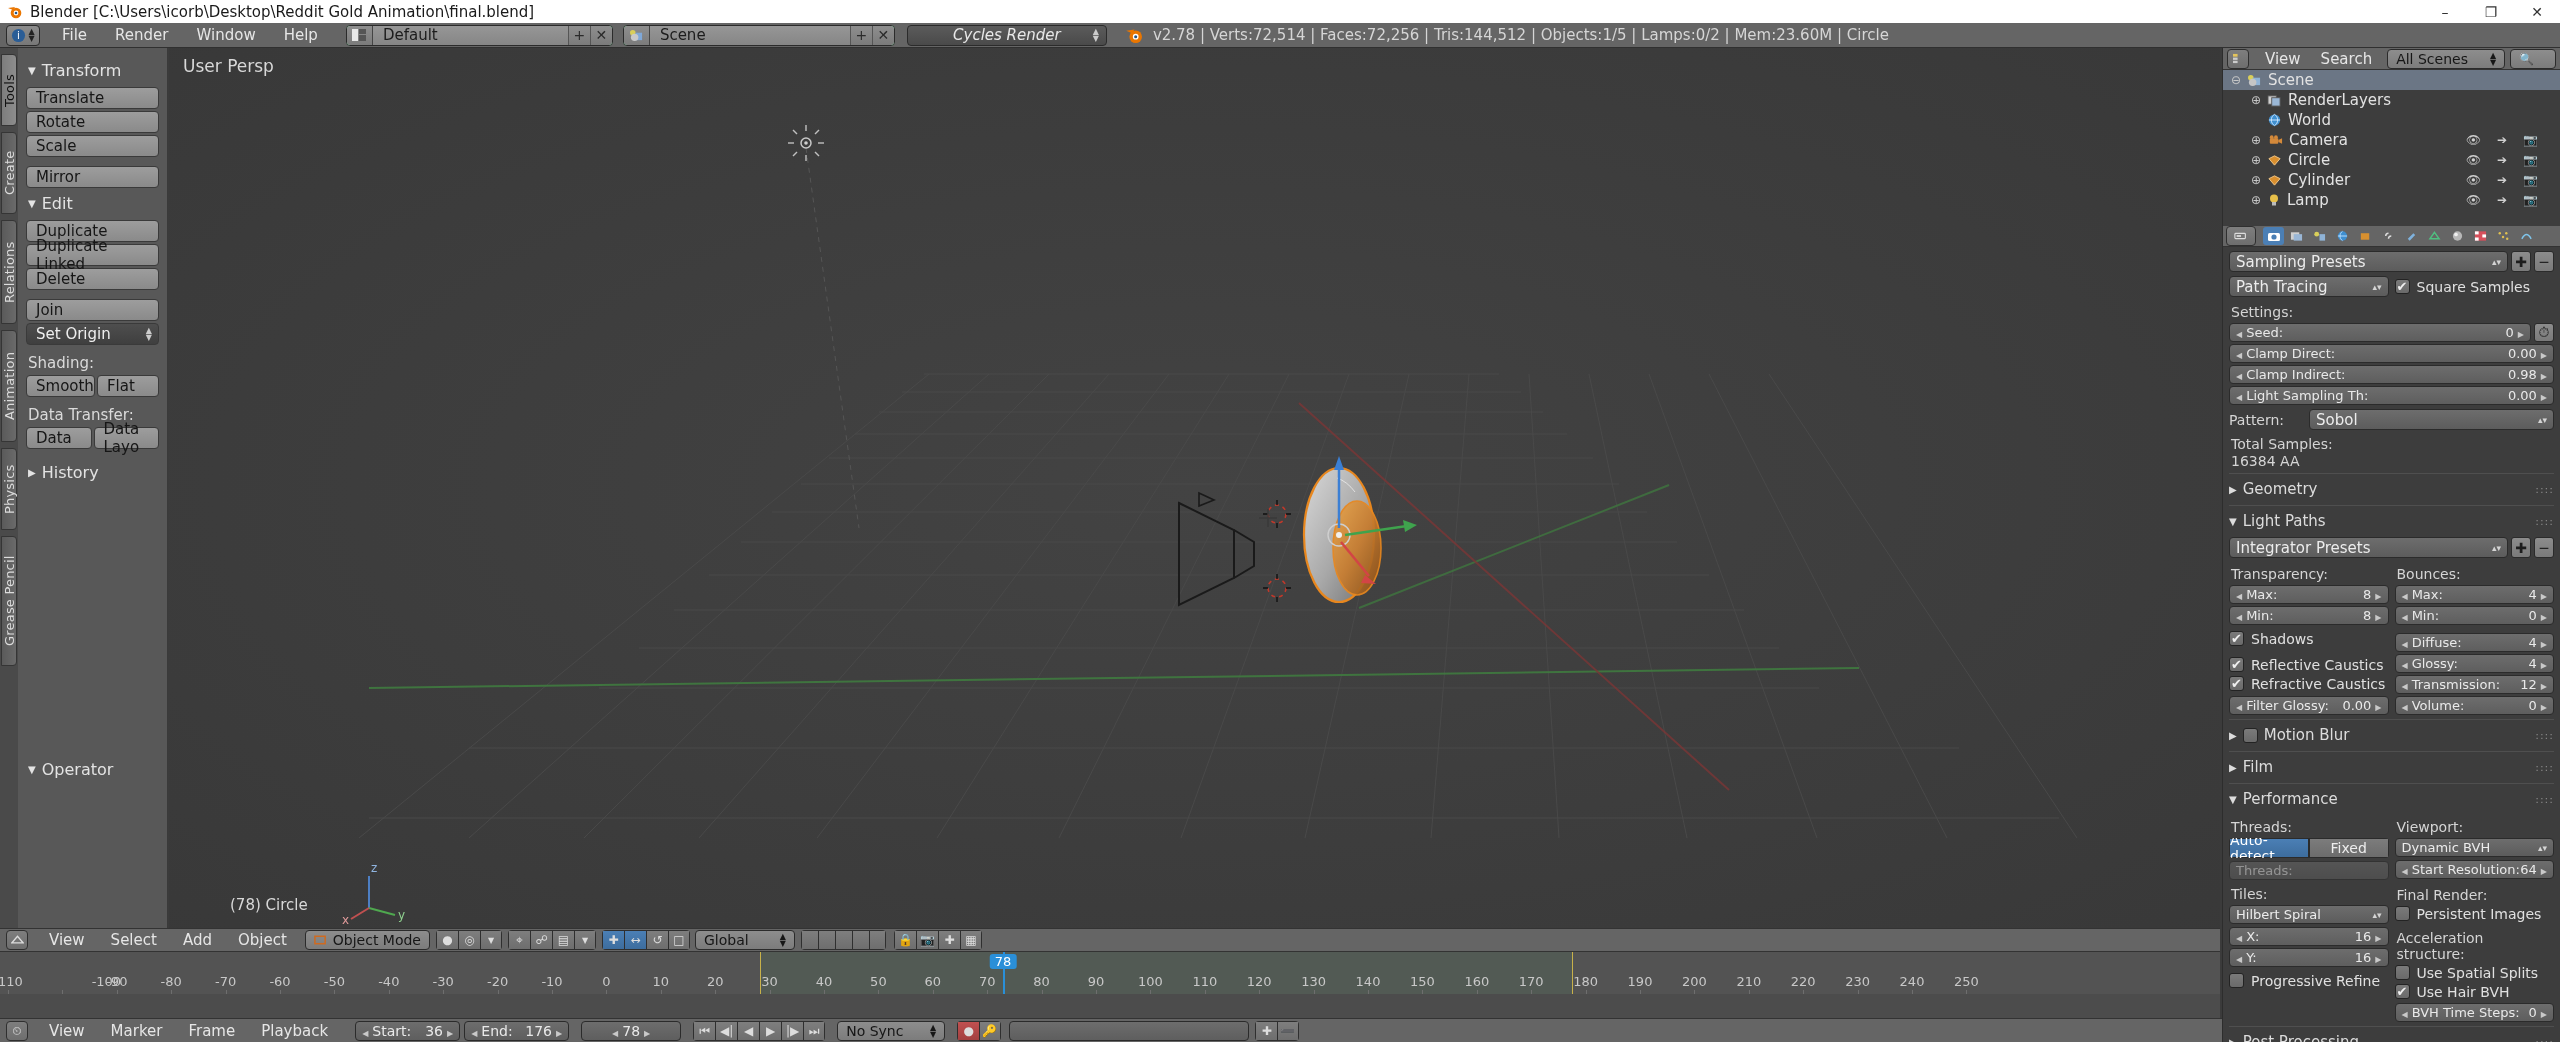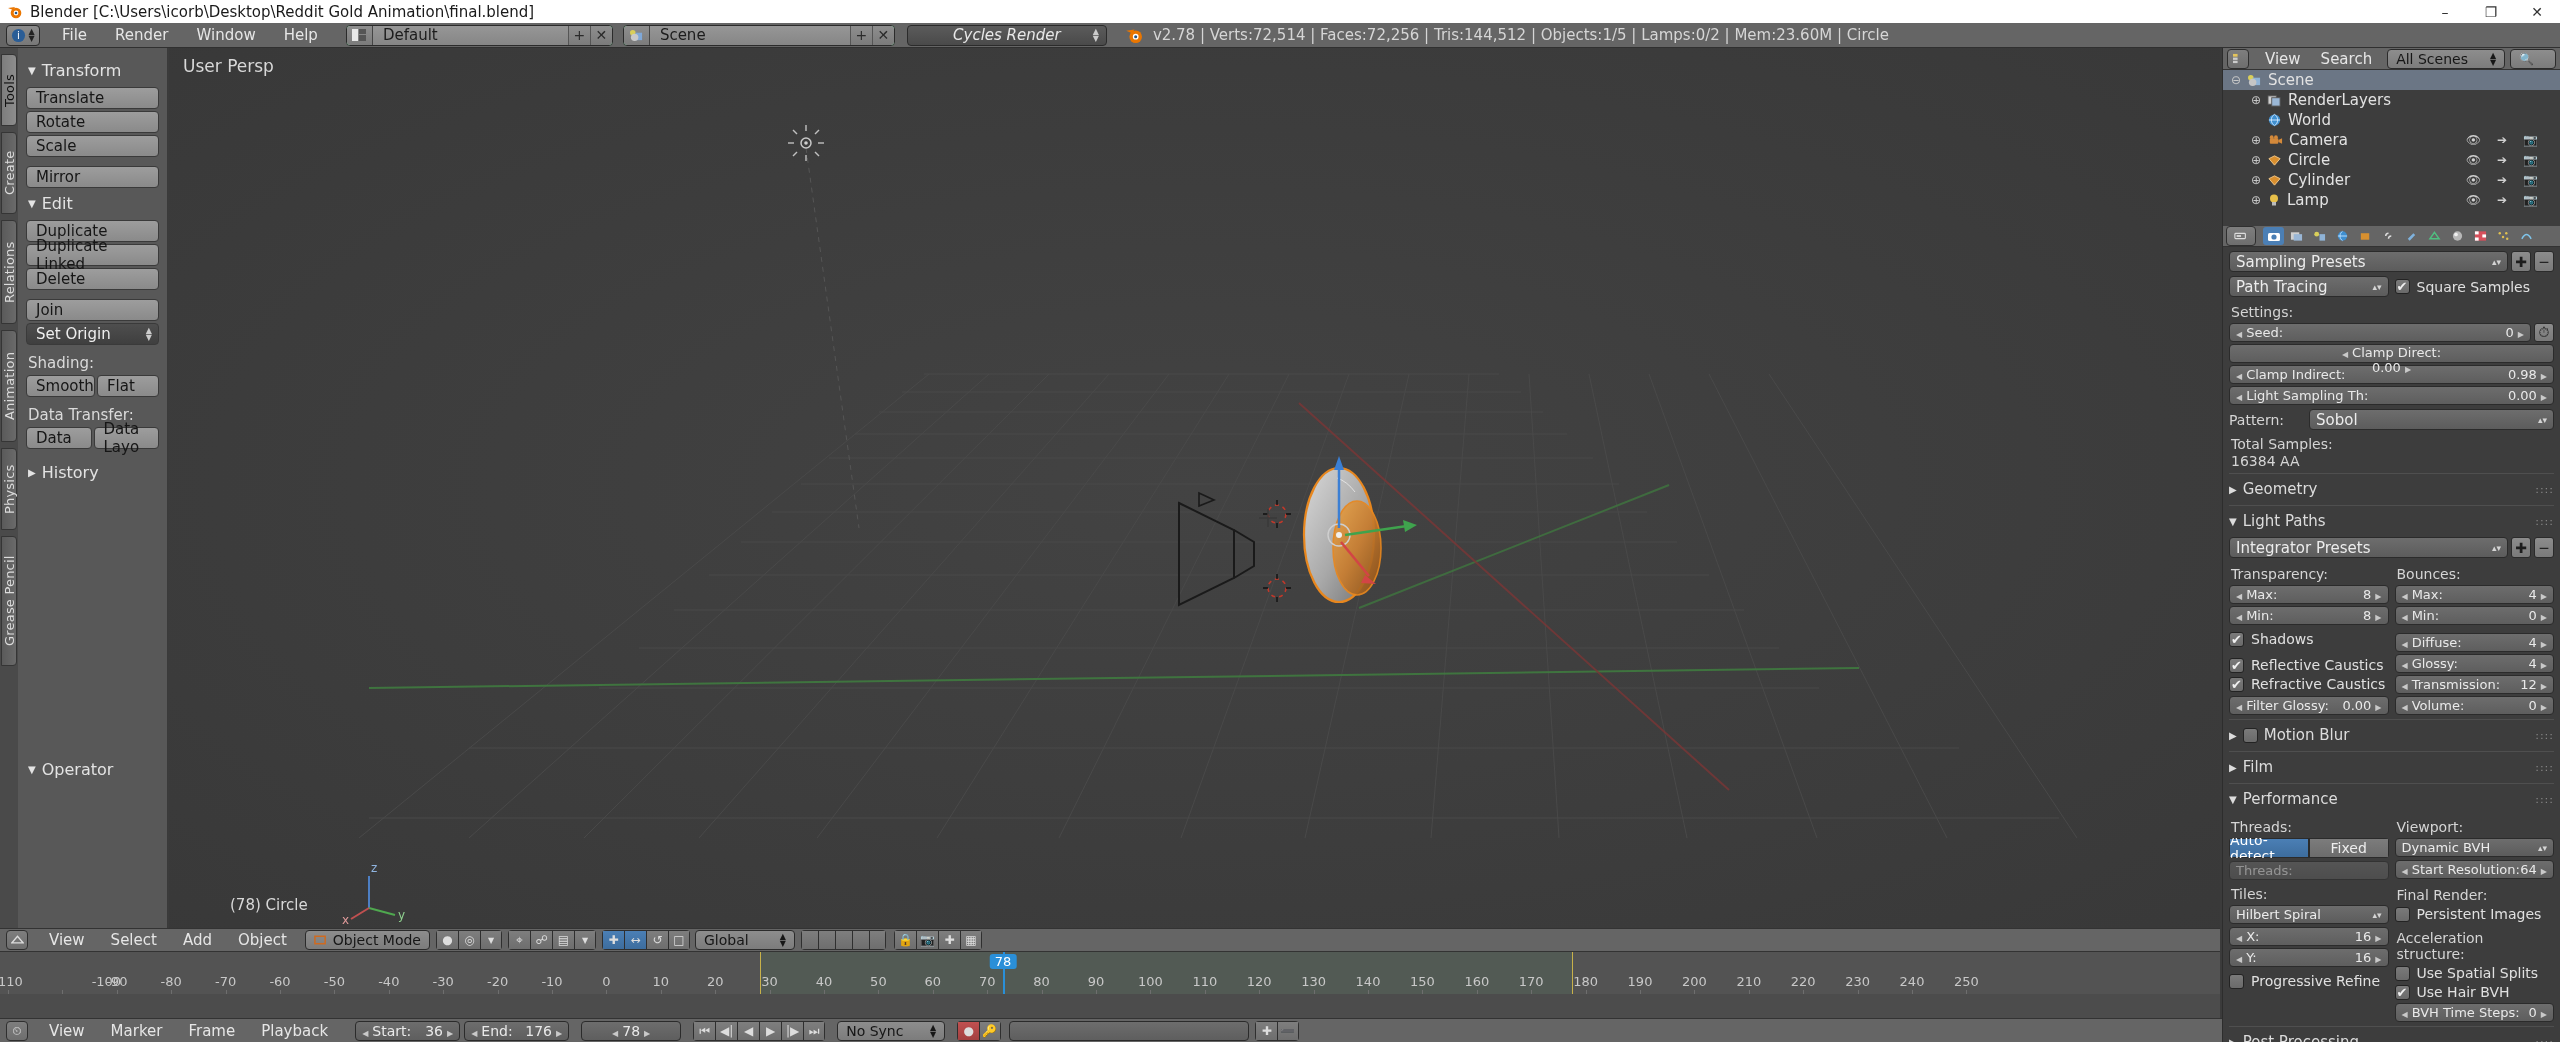--- a/index.html
+++ b/index.html
@@ -185,21 +185,21 @@
      justify-content:center;font-size:12px;}
   .ptab.on{background:#4b7fb5;}
   .pbody{padding:4px 6px;}
   .prow{display:flex;gap:6px;margin-bottom:3px;}
   .pcol{flex:1;}
   .plabel{font-size:14px;color:#d5d5d5;margin:4px 0 3px 2px;}
   .psec{display:flex;align-items:center;gap:6px;font-size:15px;color:#dcdcdc;
      margin:6px 0 4px 0;padding-bottom:3px;}
   .psec .dots{margin-left:auto;color:#8a8a8a;font-size:11px;letter-spacing:1px;}
   .hr{height:1px;background:#4f4f4f;margin:4px 0;}
-  .chk-row{display:flex;align-items:flex-end;gap:7px;font-size:14px;color:#e0e0e0;
+  .chk-row{display:flex;align-items:flex-start;gap:7px;font-size:14px;color:#e0e0e0;
      margin:3px 0;}
   .presetbar{display:flex;gap:3px;align-items:center;margin-bottom:4px;}
   .presetbar .dd{flex:1;}
   .sqbtn{width:20px;height:21px;border:1px solid #2b2b2b;border-radius:3px;
      background:linear-gradient(180deg,#8c8c8c,#7a7a7a);display:flex;
      align-items:center;justify-content:center;color:#1d1d1d;font-size:14px;}
   .field.sm{height:19px;font-size:13px;}
   .seg{display:flex;gap:0;border-radius:4px;overflow:hidden;}
   .seg .s{flex:1;height:20px;display:flex;align-items:center;justify-content:center;
      font-size:14px;background:linear-gradient(180deg,#7c7c7c,#6c6c6c);
@@ -875,21 +875,21 @@
     <div class="prow">
       <div class="pcol">
         <div class="plabel">Settings:</div>
         <div style="display:flex;gap:3px;">
           <div class="field sm" style="flex:1;">
             <span class="arrowL">Seed:</span>
             <span class="arrowR">0</span>
           </div>
           <div class="sqbtn" style="height:19px;">⏱</div>
         </div>
-        <div class="field sm" style="margin-top:2px;flex-direction:column;">
+        <div class="field sm" style="margin-top:2px;">
           <span class="arrowL">Clamp Direct:</span>
           <span class="arrowR">0.00</span>
         </div>
         <div class="field sm" style="margin-top:2px;">
           <span class="arrowL">Clamp Indirect:</span>
           <span class="arrowR">0.98</span>
         </div>
         <div class="field sm" style="margin-top:2px;">
           <span class="arrowL">Light Sampling Th:</span>
           <span class="arrowR">0.00</span>

